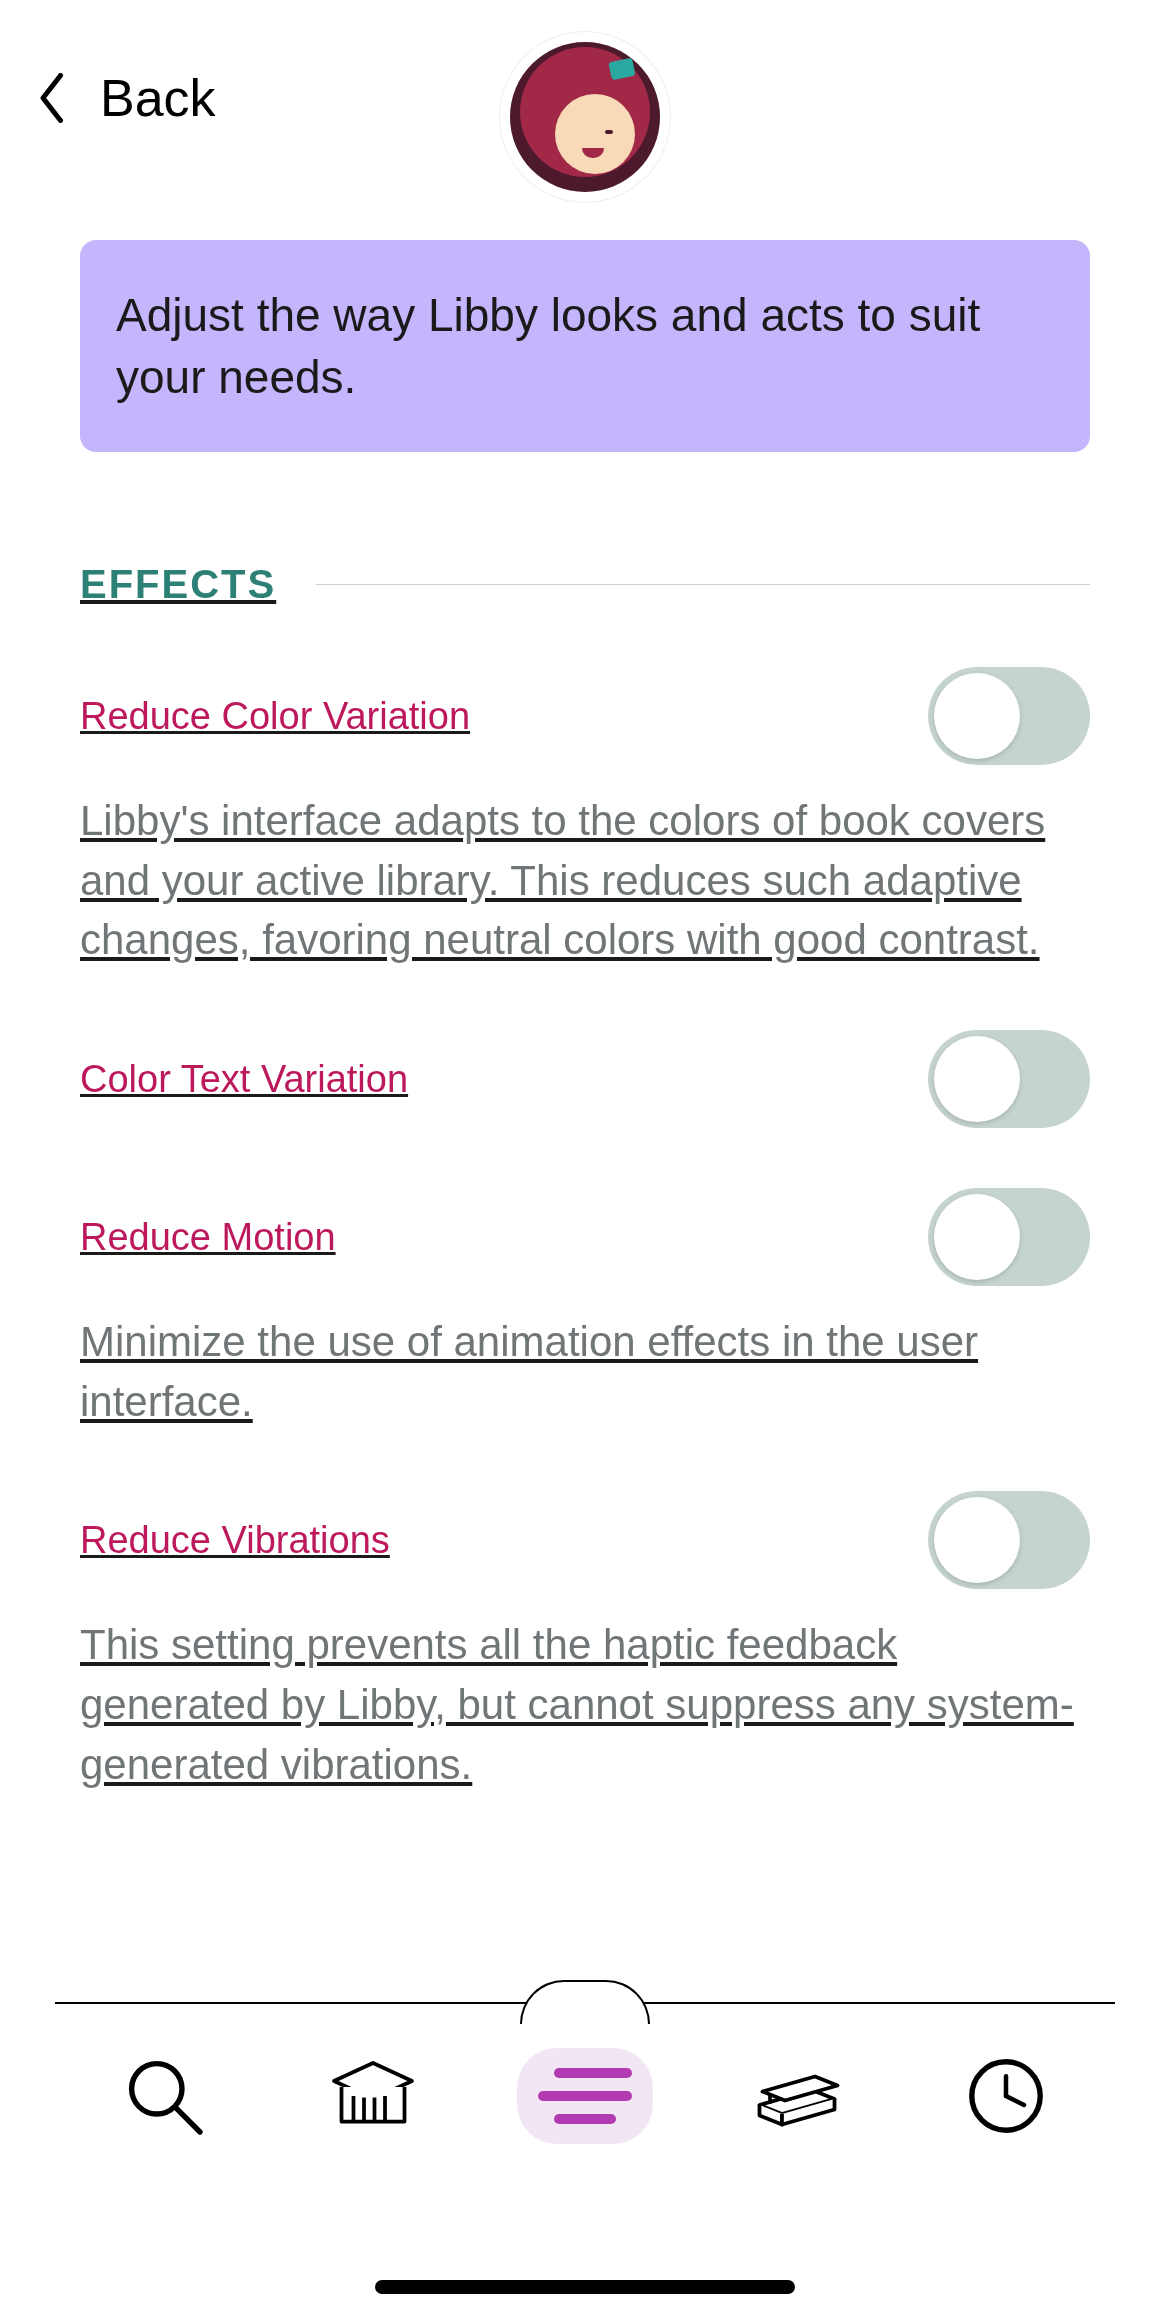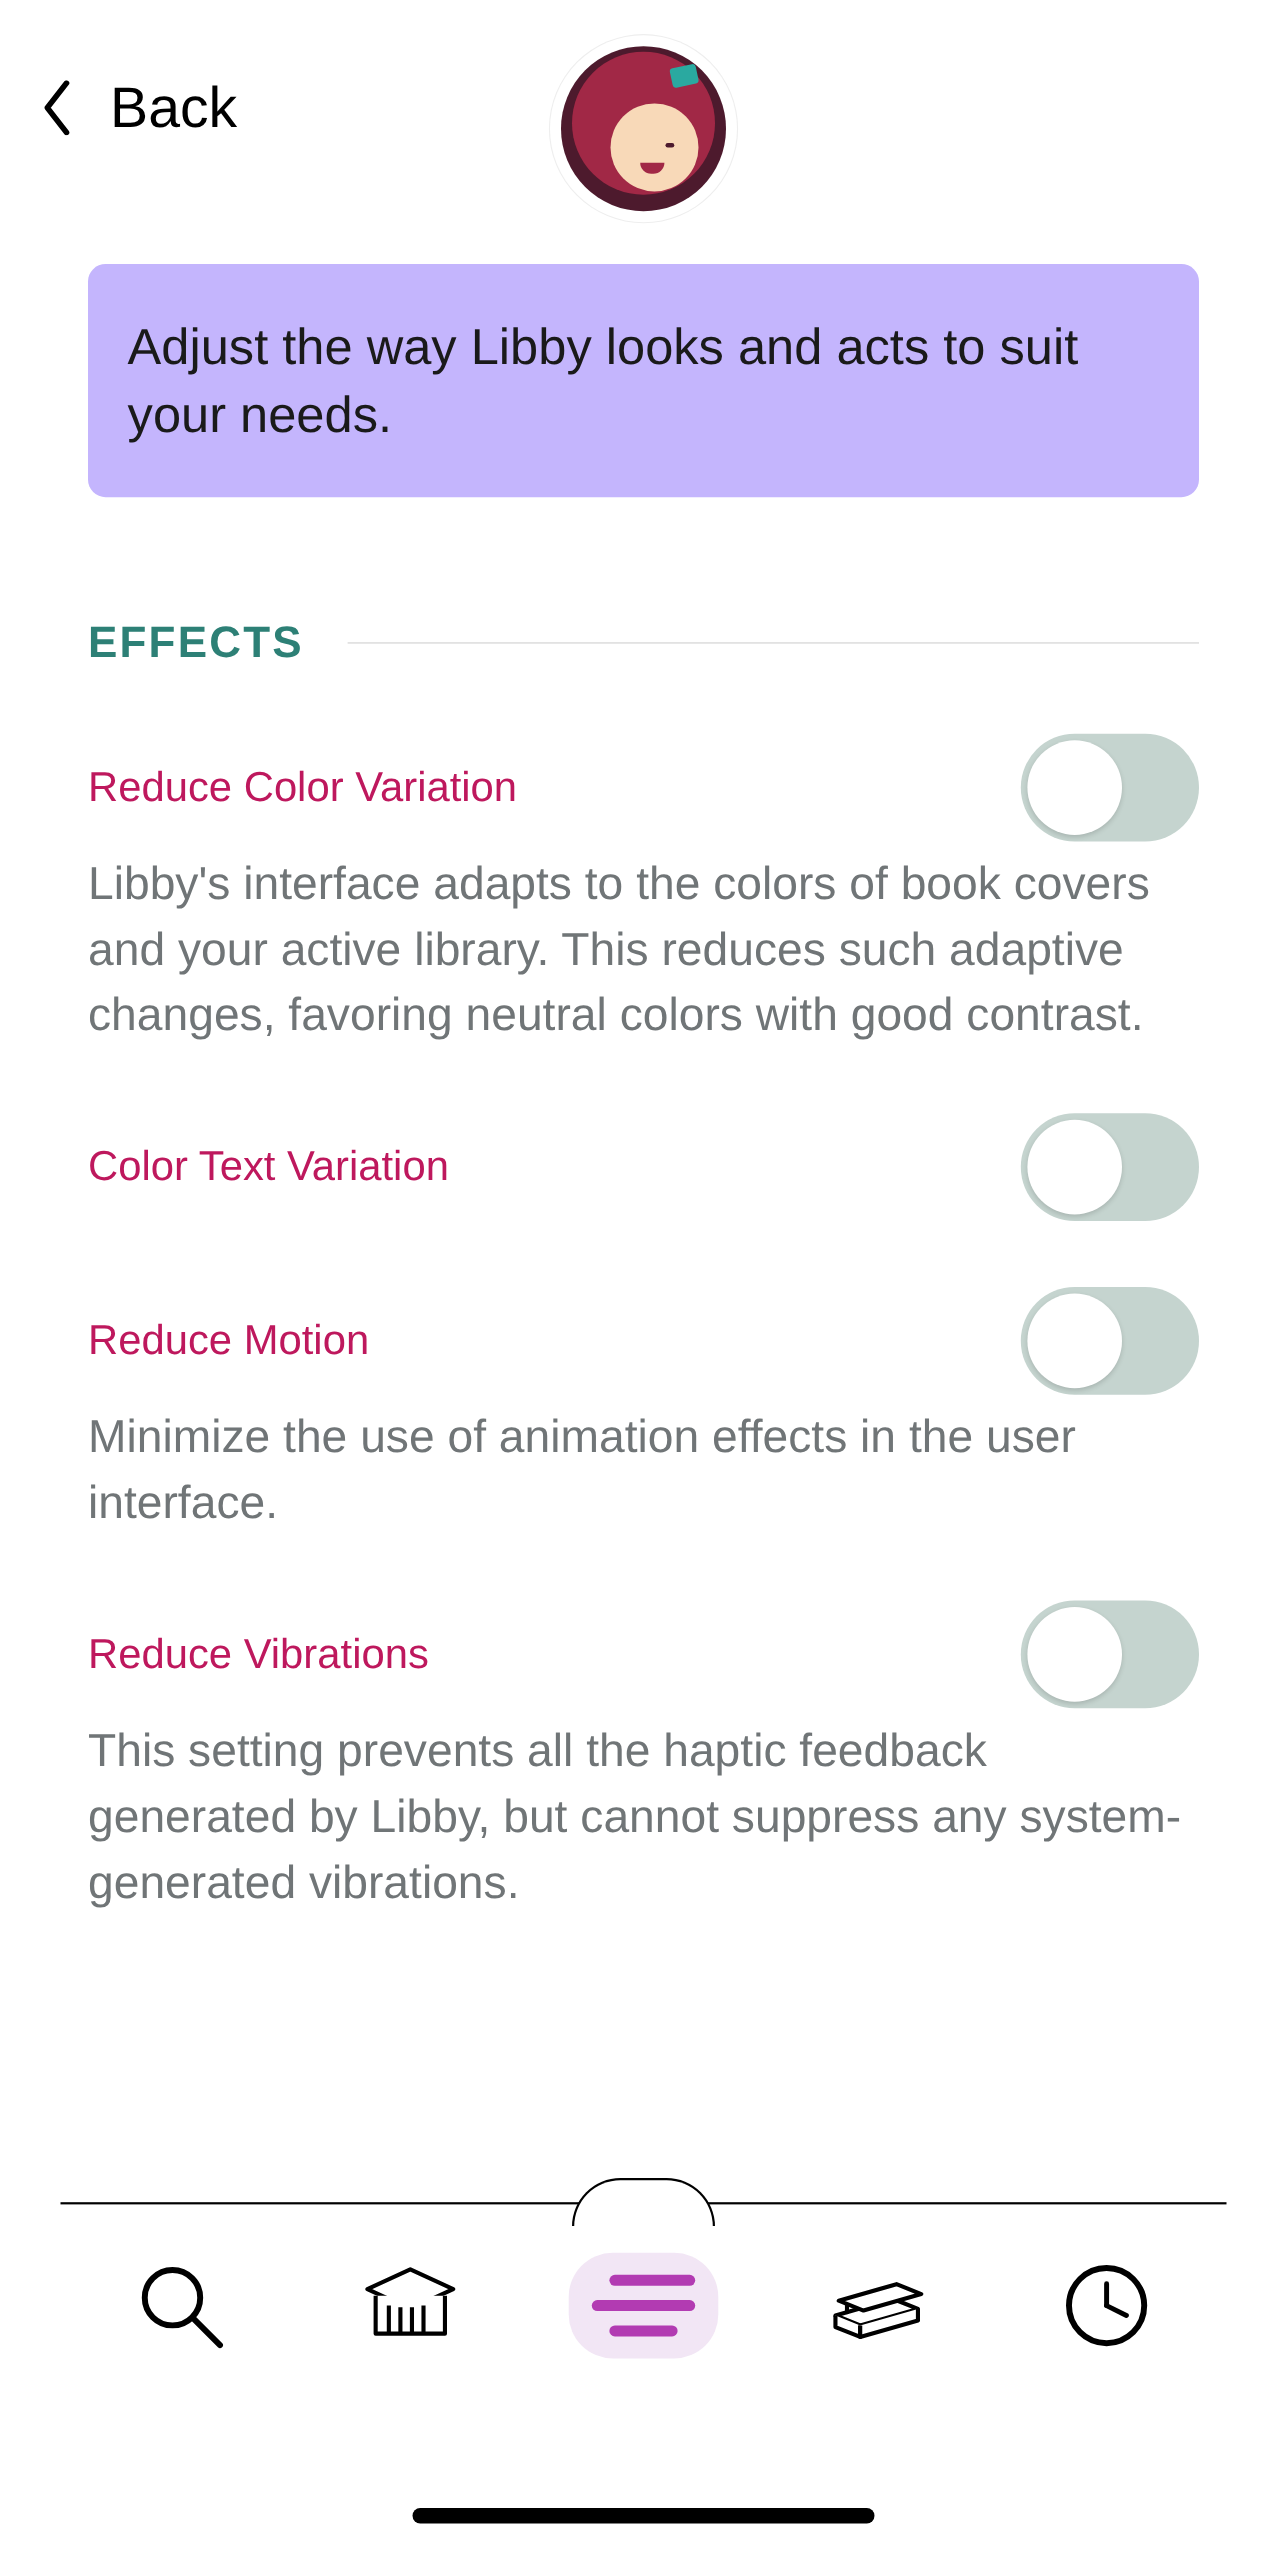--- a/index.html
+++ b/index.html
@@ -101,20 +101,21 @@
     border-radius: 16px;
     padding: 44px 36px;
     font-size: 46px;
     line-height: 1.35;
     color: #1a1a1a;
   }
 
   
   .section {
     margin: 110px 80px 0 80px;
+    text-decoration: underline;
   }
   .section-header {
     display: flex;
     align-items: center;
   }
   .section-title {
     font-size: 40px;
     font-weight: 700;
     letter-spacing: 2px;
     color: #2d8076;
@@ -135,21 +136,21 @@
     align-items: center;
     justify-content: space-between;
   }
   .setting-label {
     font-size: 38px;
     font-weight: 400;
     color: #be185d;
     text-align: center;
   }
   .setting-desc {
-    margin-top: 8px;
+    margin-top: 26px;
     font-size: 42px;
     line-height: 1.42;
     color: #707577;
   }
   .toggle {
     width: 162px;
     height: 98px;
     border-radius: 50px;
     background: #c5d4cf;
     position: relative;

